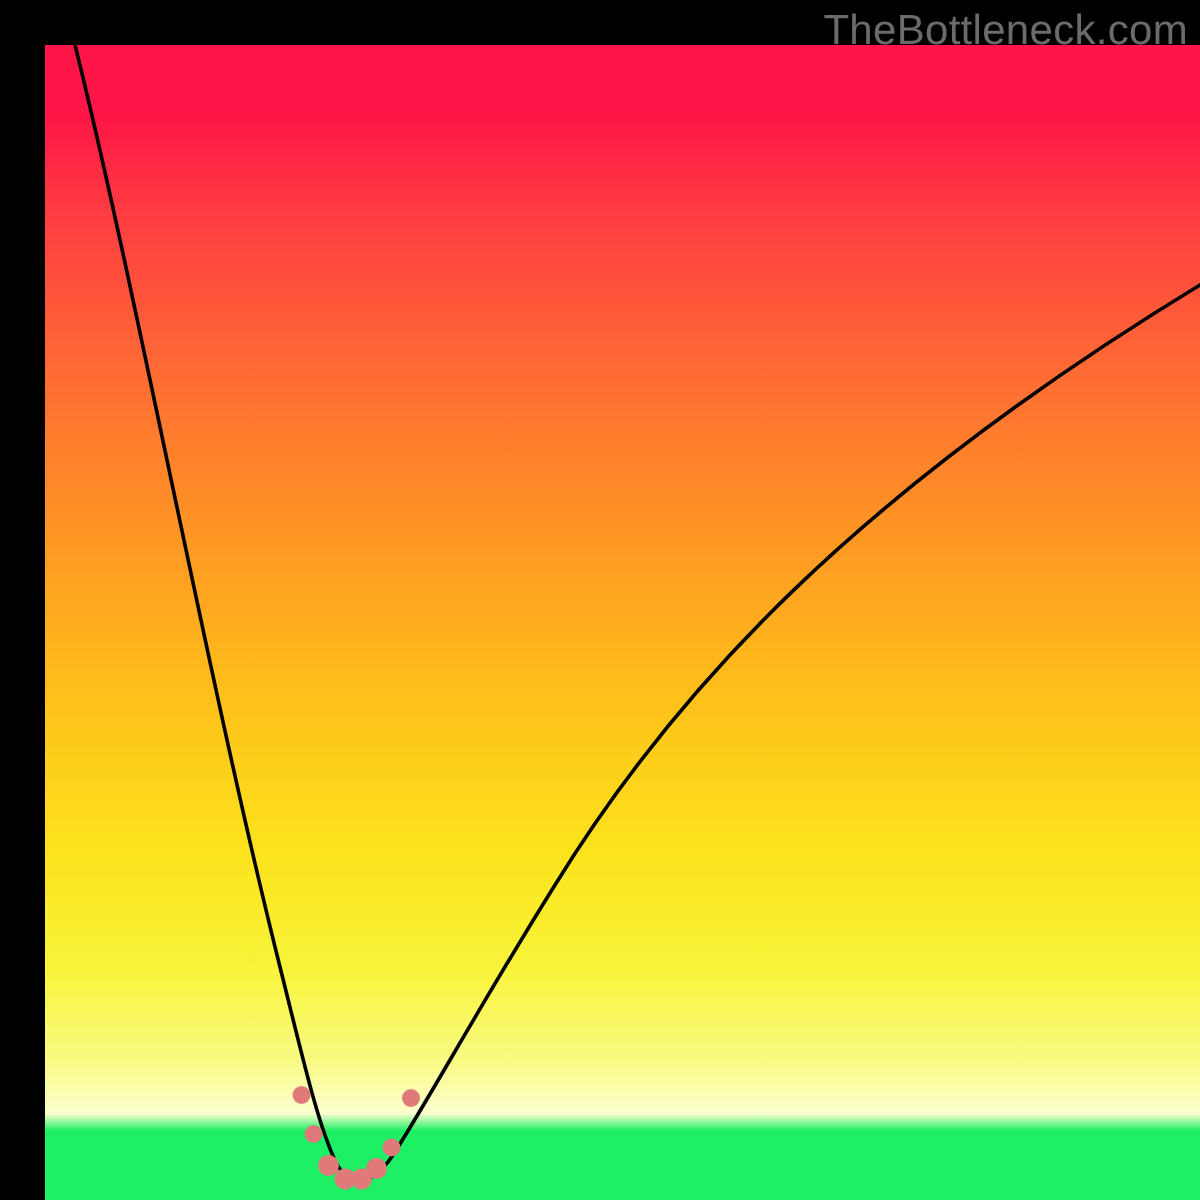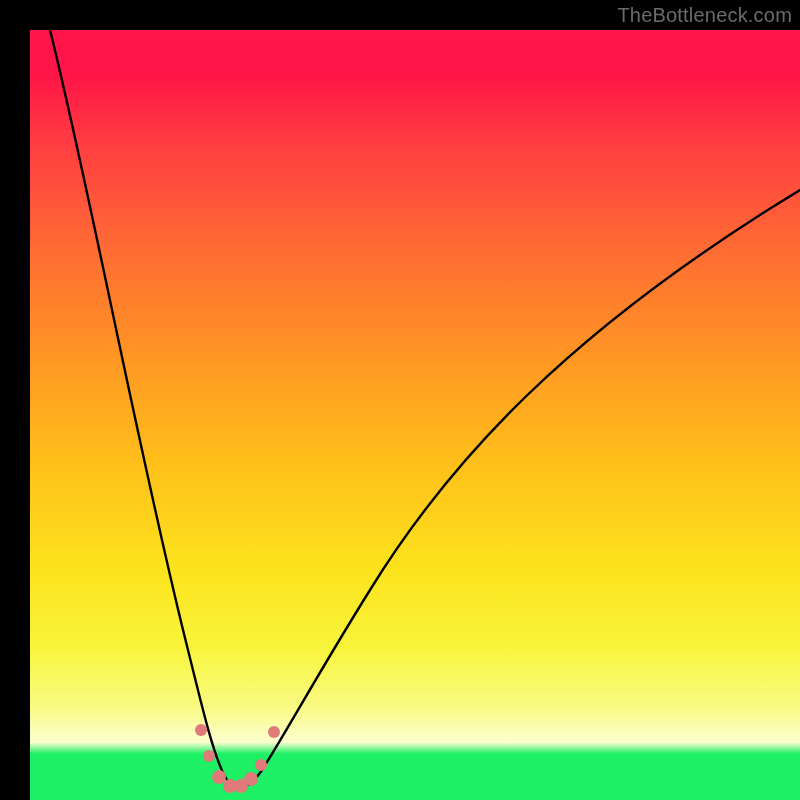--- a/index.html
+++ b/index.html
@@ -45,21 +45,21 @@
     top: 0;
     width: 770px;
     height: 770px;
     pointer-events: none;
   }
   .watermark {
     position: absolute;
     top: 4px;
     right: 8px;
     color: #6b6b6b;
-    font-size: 20px;
+    font-size: 28px;
     letter-spacing: 0.2px;
     user-select: none;
     text-align: center;
   }
 </style>
 </head>
 <body>
 
 <div class="frame">
   <div class="plot">

